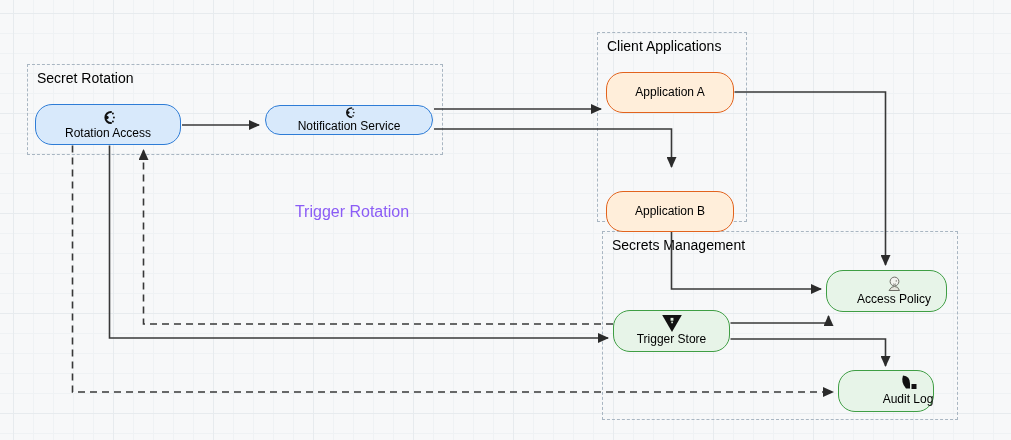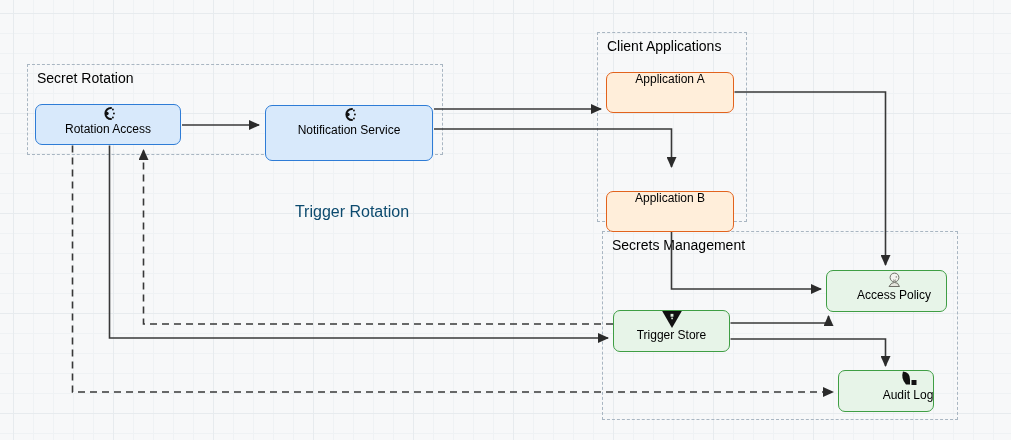--- a/index.html
+++ b/index.html
@@ -23,39 +23,39 @@
     position:absolute;left:9px;top:5px;font-size:14px;color:#000;white-space:nowrap;
   }
   #group-secret-rotation{left:27px;top:64px;width:416px;height:91px;}
   #group-client-apps{left:597px;top:32px;width:150px;height:190px;}
   #group-secrets-mgmt{left:602px;top:231px;width:356px;height:189px;}
 
   #edges{position:absolute;left:0;top:0;z-index:2;pointer-events:none;}
   #edges path{pointer-events:stroke;}
 
   .node{
-    position:absolute;box-sizing:border-box;border-radius:7px;
-    display:flex;flex-direction:column;align-items:center;
+    position:absolute;box-sizing:border-box;border-radius:17px;
+    display:flex;flex-direction:column;align-items:center;justify-content:center;
     z-index:3;font-size:12px;color:#000;line-height:1.15;
   }
   .node .icon{display:block;height:17px;margin-bottom:1px;}
   .node-blue{background:#d8e9fb;border:1.6px solid #2e7cd6;}
   .node-orange{background:#ffeeda;border:1.6px solid #e2631d;}
   .node-green{background:#e7f4e8;border:1.6px solid #3f9e44;}
 
   #node-rotation-service{left:35px;top:104px;width:146px;height:41px;}
-  #node-notification-service{left:265px;top:105px;width:168px;height:56px;}
+  #node-notification-service{left:265px;top:105px;width:168px;height:30px;}
   #node-application-a{left:606px;top:72px;width:128px;height:41px;}
   #node-application-b{left:606px;top:171px;width:128px;height:41px;margin-top:20px;}
   #node-access-policy{left:826px;top:270px;width:121px;height:42px;padding-left:15px;}
   #node-secrets-store{left:613px;top:310px;width:117px;height:42px;}
   #node-audit-log{left:838px;top:370px;width:96px;height:42px;padding-left:44px;}
 
   .float-label{
-    position:absolute;z-index:3;font-size:16px;color:#0c4a6e;white-space:nowrap;
+    position:absolute;z-index:3;font-size:16px;color:#8b5cf6;white-space:nowrap;
   }
   #trigger-label{left:291px;top:203px;width:122px;text-align:center;}
   .node-label{white-space:nowrap;}
 </style>
 </head>
 <body>
 
 <div class="group" id="group-secret-rotation">
   <span class="group-label">Secret Rotation</span>
 </div>

